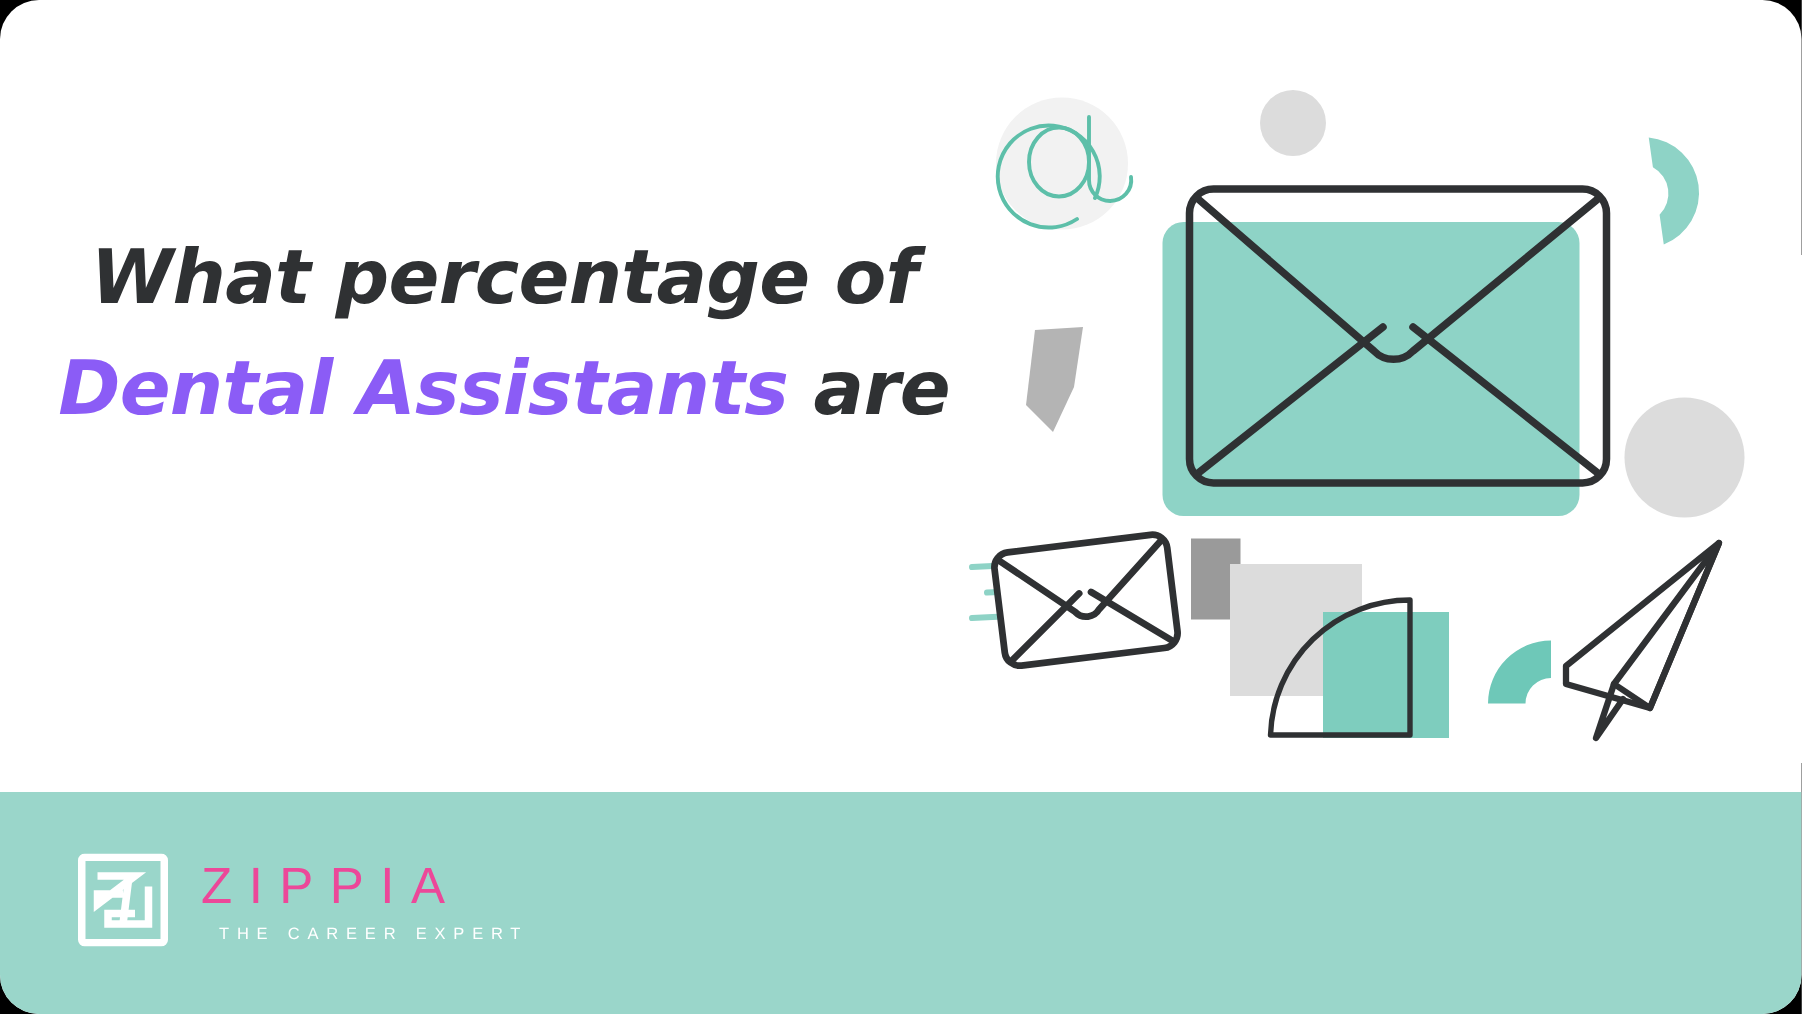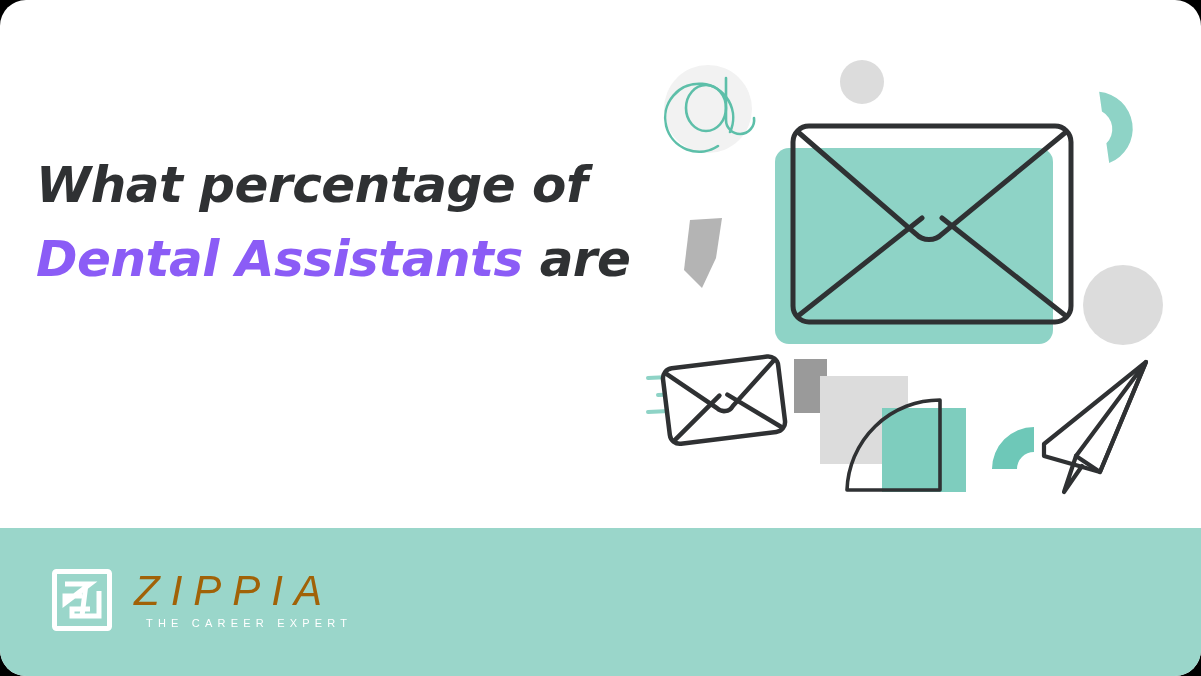--- a/index.html
+++ b/index.html
@@ -29,20 +29,21 @@
     top: 148px;
     width: 600px;
     font-family: "DejaVu Sans", sans-serif;
     font-style: italic;
     font-weight: bold;
     font-size: 50px;
     line-height: 74px;
     letter-spacing: -0.5px;
     color: #2f3133;
     white-space: normal;
+    text-align: center;
   }
   #headline .accent { color: #8b5cf6; font-style: italic; }
 
   
   #footer-band {
     position: absolute;
     left: 0;
     top: 528px;
     width: 1201px;
     height: 148px;
@@ -56,25 +57,24 @@
     top: 569px;
     display: flex;
     align-items: center;
     gap: 22px;
   }
   #logo-mark { width: 60px; height: 62px; display: block; }
   #logo-words { display: flex; flex-direction: column; }
   #logo-wordmark {
     font-family: "Liberation Sans", sans-serif;
     font-weight: 400;
-    font-size: 42px;
+    font-size: 34px;
     letter-spacing: 11px;
-    color: #a16207;
+    color: #ec4899;
     line-height: 44px;
-    font-style: italic;
   }
   #logo-tagline {
     font-family: "Liberation Sans", sans-serif;
     font-size: 11px;
     letter-spacing: 5.2px;
     color: #ffffff;
     line-height: 16px;
     margin-top: 2px;
     margin-left: 12px;
   }

